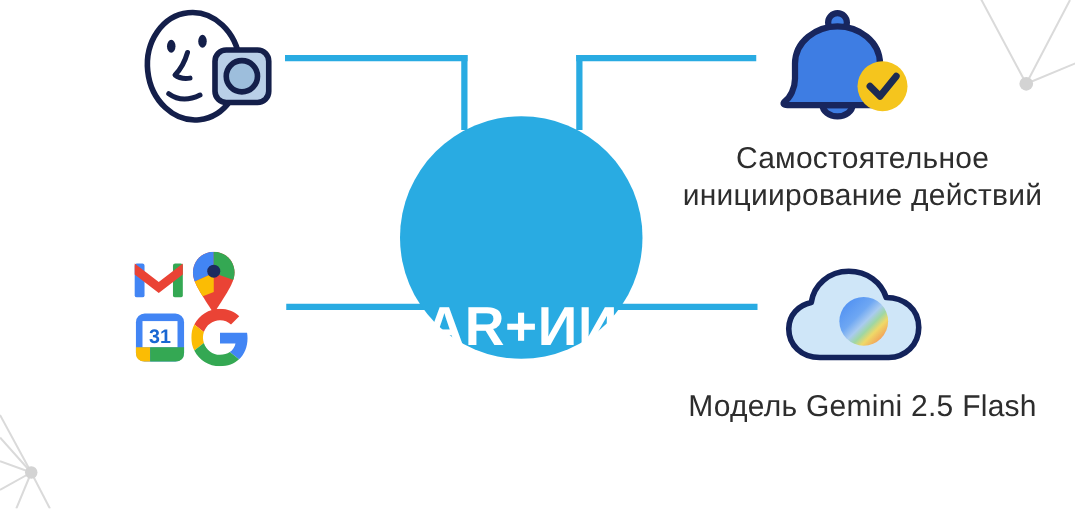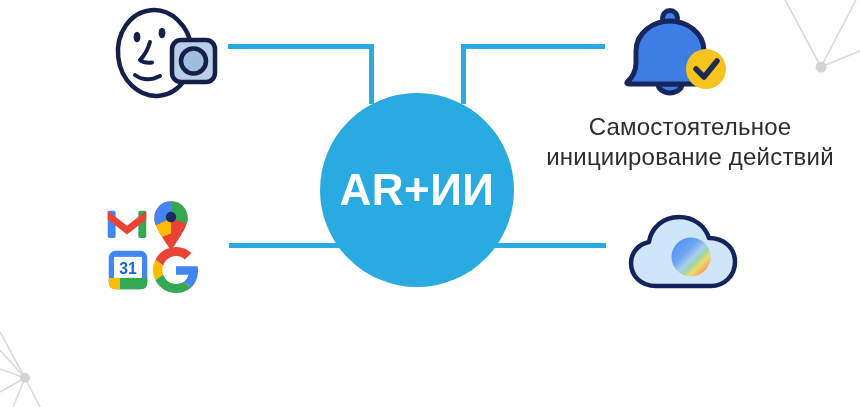--- a/index.html
+++ b/index.html
@@ -13,21 +13,21 @@
   #conn-tl-h{left:228px;top:44px;width:146px;height:5px;}
   #conn-tl-v{left:369px;top:44px;width:5px;height:60px;}
   #conn-tr-v{left:461px;top:44px;width:5px;height:60px;}
   #conn-tr-h{left:461px;top:44px;width:144px;height:5px;}
   #conn-bl-h{left:229px;top:243px;width:116px;height:5px;}
   #conn-br-h{left:492px;top:243px;width:114px;height:5px;}
   
   .center-node{
     position:absolute;left:320px;top:93px;width:194px;height:194px;
     border-radius:50%;background:var(--accent);
-    display:flex;align-items:center;justify-content:center;
+    display:flex;align-items:flex-end;justify-content:center;
   }
   .center-node span{
     color:#fff;font-size:44px;font-weight:bold;letter-spacing:.5px;
   }
   
   .caption{
     position:absolute;color:var(--text);font-size:24px;line-height:30px;
     font-weight:500;text-align:center;white-space:pre-line;letter-spacing:.2px;
   }
   #cap-tl{left:0px;top:106px;width:325px;}
@@ -151,14 +151,15 @@
         <stop offset="52%" stop-color="#A9CBF0"></stop>
         <stop offset="62%" stop-color="#9ED7A4"></stop>
         <stop offset="72%" stop-color="#EFD968"></stop>
         <stop offset="83%" stop-color="#F2AE5C"></stop>
         <stop offset="100%" stop-color="#EC6584"></stop>
       </linearGradient>
     </defs>
     <path d="M32,80 C17,80 7,70 7,57 C7,46 15,38 25,36 C27,22 39,11 55,11 C70,11 81,20 85,32 C99,32 111,41 111,56 C111,70 100,80 87,80 Z" style="fill:var(--cloud-fill);stroke:var(--cloud-outline)" stroke-width="4.5" stroke-linejoin="round"></path>
     <circle cx="67" cy="51" r="19.5" fill="url(#gemg)"></circle>
   </svg>
+  <div class="caption" id="cap-br">Модель Gemini 2.5 Flash</div>
 
 </div>
 
 </body></html>

